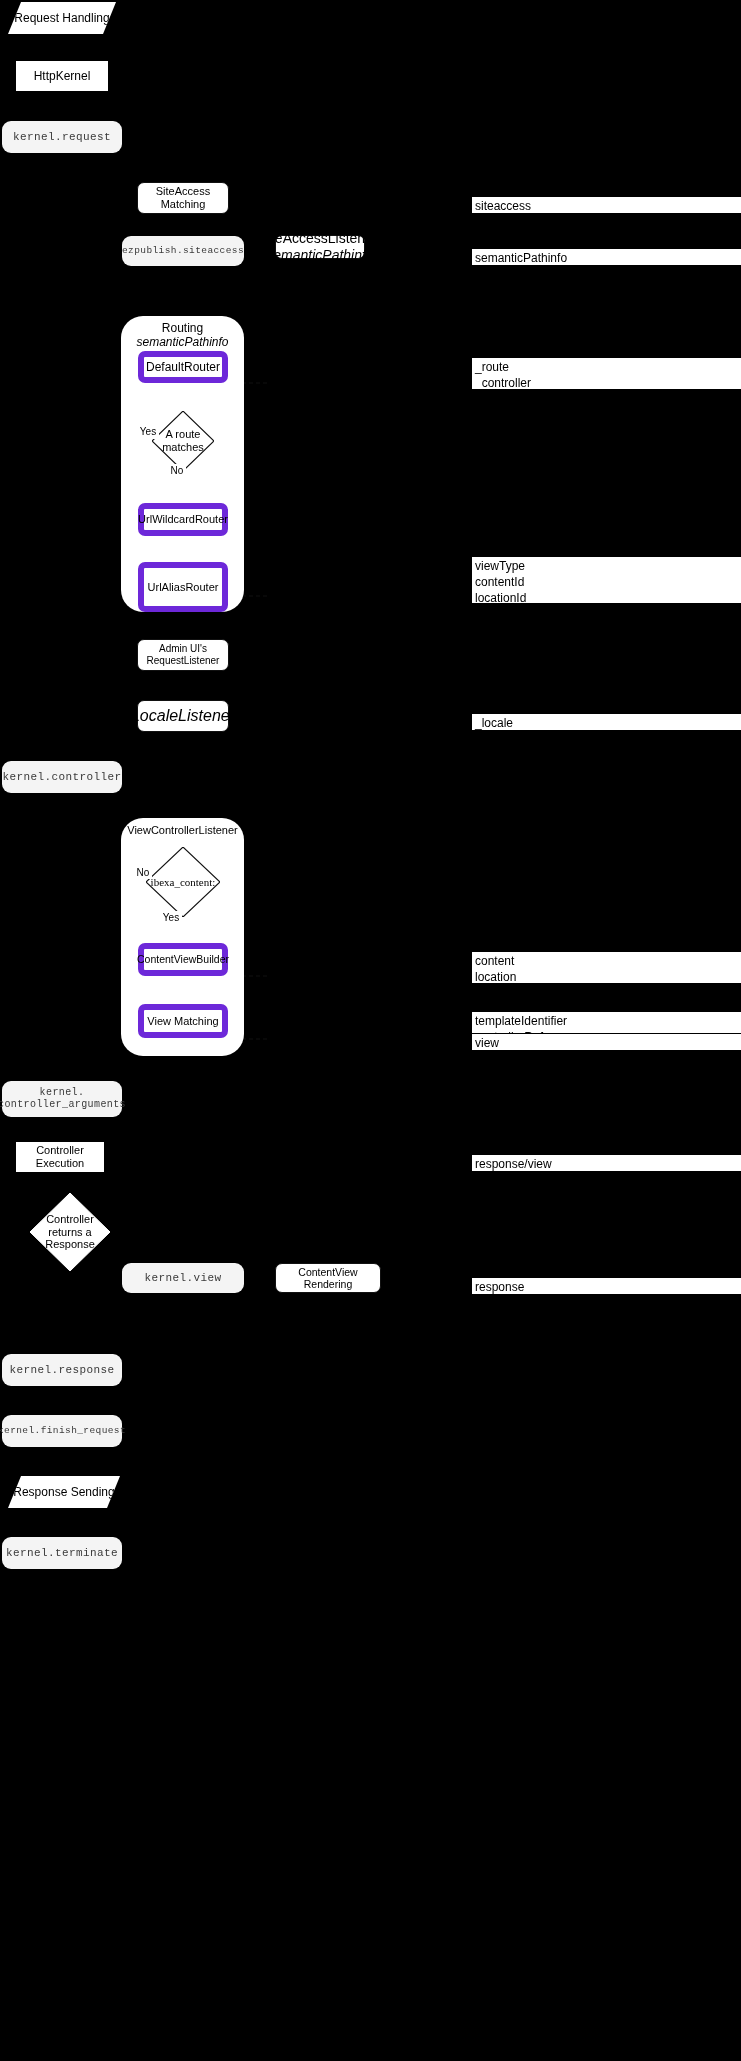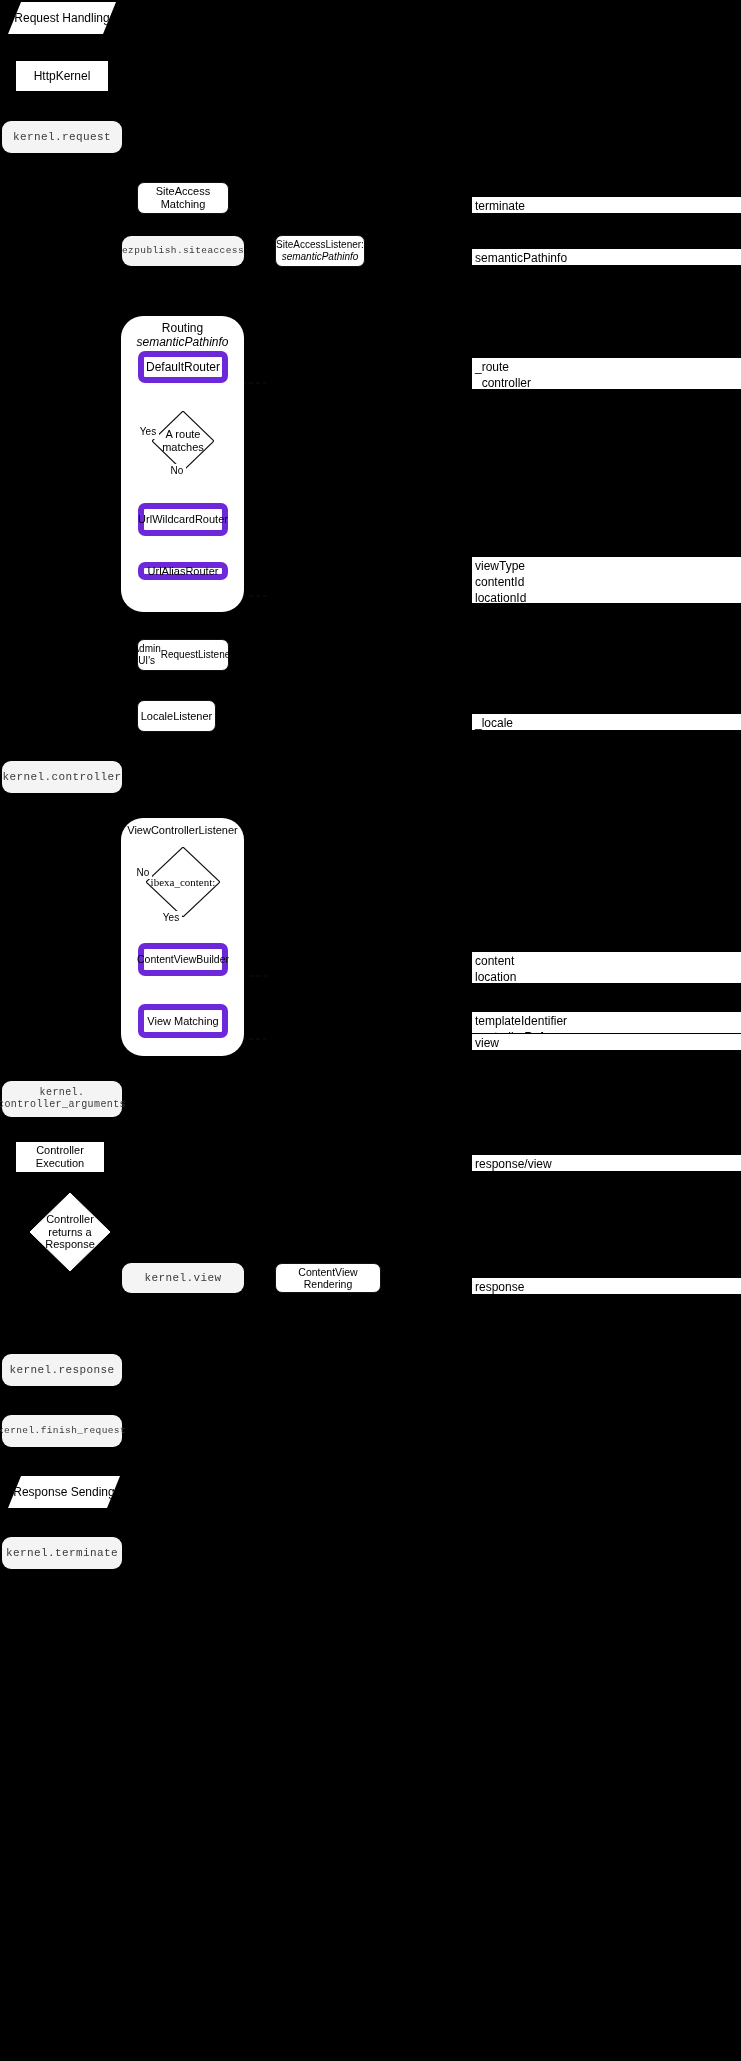--- a/index.html
+++ b/index.html
@@ -129,31 +129,31 @@
   </div>
 
   <div class="node event" style="left:2px;top:1537px;width:120px;height:32px;">
     <span>kernel.terminate</span>
   </div>
 
   <div class="node round" style="left:137px;top:182px;width:92px;height:32px;font-size:11px;">
     <span>SiteAccess Matching</span>
   </div>
 
-  <div class="node round" style="left:275px;top:235px;width:90px;height:32px;flex-direction:column;font-size:10px;">
+  <div class="node round" style="left:275px;top:235px;width:90px;height:24px;flex-direction:column;font-size:14px;">
     <span>SiteAccessListener:</span>
     <span class="it">semanticPathinfo</span>
   </div>
 
-  <div class="node round" style="left:137px;top:639px;width:92px;height:32px;flex-direction:row;font-size:10px;">
+  <div class="node round" style="left:137px;top:639px;width:92px;height:32px;flex-direction:column;font-size:10px;">
     <span>Admin UI's</span>
     <span>RequestListener</span>
   </div>
 
-  <div class="node round" style="left:137px;top:700px;width:79px;height:32px;font-size:11px;">
+  <div class="node round" style="left:137px;top:700px;width:92px;height:32px;font-size:16px;font-style:italic;">
     <span>LocaleListener</span>
   </div>
 
   <div class="node round" style="left:275px;top:1263px;width:106px;height:30px;font-size:10.5px;">
     <span>ContentView Rendering</span>
   </div>
 
   <div class="group" style="left:121px;top:316px;width:123px;height:296px;">
     <div class="group-title" style="top:5px;">
       <div><span>Routing </span><span class="it">semanticPathinfo</span></div>
@@ -180,21 +180,21 @@
     <span>Yes</span>
   </div>
   <div class="node" style="left:168px;top:464px;width:18px;height:13px;font-size:10px;background:#fff;">
     <span>No</span>
   </div>
 
   <div class="node inner" style="left:138px;top:503px;width:90px;height:33px;font-size:11px;">
     <span>UrlWildcardRouter</span>
   </div>
 
-  <div class="node inner" style="left:138px;top:562px;width:90px;height:18px;font-size:11px;">
+  <div class="node inner" style="left:138px;top:562px;width:90px;height:50px;font-size:11px;">
     <span>UrlAliasRouter</span>
   </div>
 
   <div class="group" style="left:121px;top:818px;width:123px;height:238px;padding-left:42px;">
     <div class="group-title" style="top:6px;font-size:11px;">
       <div>ViewControllerListener</div>
     </div>
   </div>
 
   <div class="diamond solidwhite" style="left:146px;top:847px;width:74px;height:70px;">
@@ -227,21 +227,21 @@
     <div class="dlabel">
       <div>
         <div>Controller</div>
         <div>returns a</div>
         <div>Response</div>
       </div>
     </div>
   </div>
 
   <div class="attr" style="left:471px;top:196px;width:275px;height:18px;">
-    <div>terminate</div>
+    <div>siteaccess</div>
   </div>
 
   <div class="attr" style="left:471px;top:248px;width:275px;height:18px;">
     <div>semanticPathinfo</div>
   </div>
 
   <div class="attr" style="left:471px;top:357px;width:275px;height:33px;">
     <div>_route</div>
     <div>_controller</div>
   </div>

